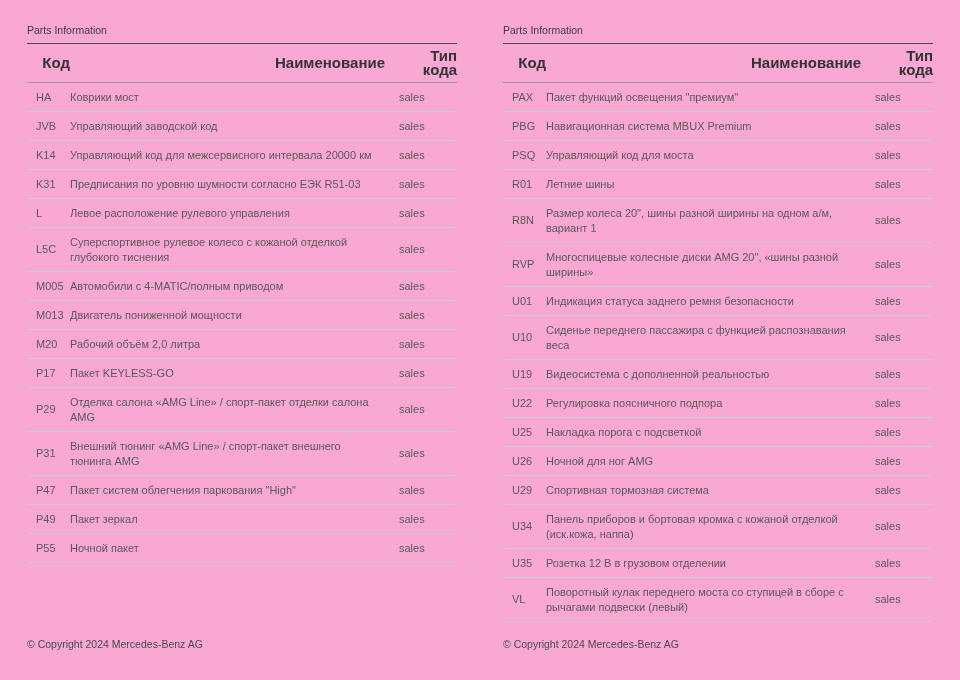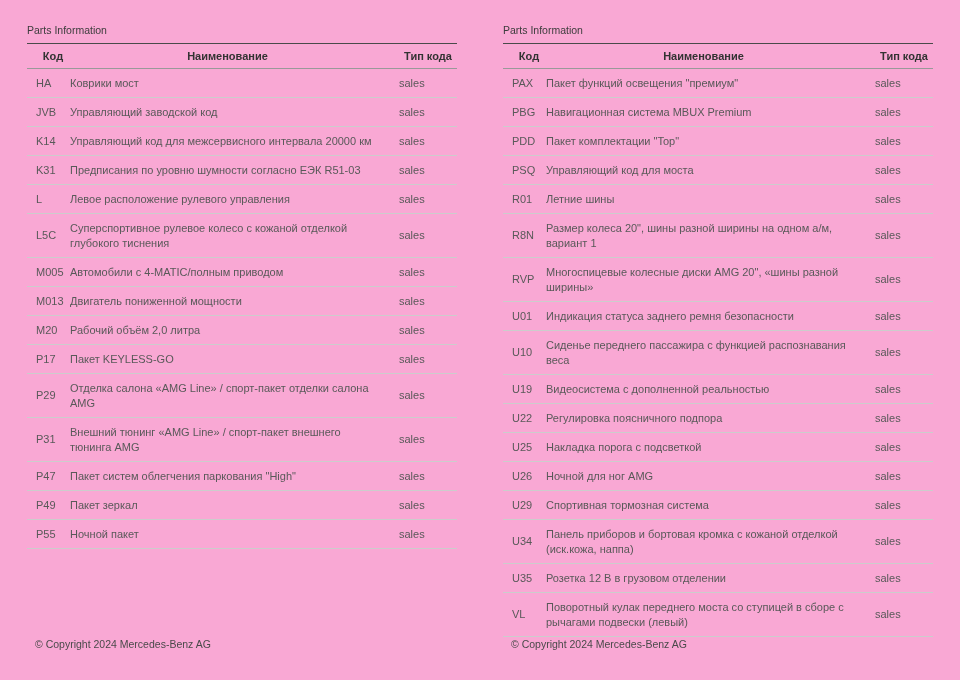--- a/index.html
+++ b/index.html
@@ -25,24 +25,24 @@
     line-height: 12px;
     margin-bottom: 7px;
   }
   table.parts-table {
     width: 430px;
     border-collapse: collapse;
     border-top: 1px solid #4a4a4a;
     table-layout: fixed;
   }
   table.parts-table th {
-    font-size: 11px;
+    font-size: 15px;
     font-weight: bold;
     color: #333333;
-    text-align: center;
+    text-align: right;
     vertical-align: middle;
     padding: 5px 0;
     line-height: 14px;
     border-bottom: 1px solid #999999;
   }
   table.parts-table td {
     font-size: 11px;
     color: #595959;
     text-align: left;
     vertical-align: middle;
@@ -50,21 +50,21 @@
     line-height: 15px;
     border-bottom: 1px solid #cccccc;
   }
   .col-code { width: 43px; padding-left: 9px !important; }
   .col-name { width: 329px; padding-right: 14px !important; }
   .col-type { width: 58px; }
   td.col-type { font-size: 10.5px; color: #7a7a7a; }
   .panel-footer {
     position: absolute;
     top: 614px;
-    left: 8px;
+    left: 0;
     font-size: 10.5px;
     color: #4a4a4a;
     line-height: 13px;
   }
 </style>
 </head>
 <body>
 
 <div class="page">
 
@@ -174,25 +174,20 @@
             <td class="col-code">PAX</td>
             <td class="col-name">Пакет функций освещения "премиум"</td>
             <td class="col-type">sales</td>
           </tr>
           <tr>
             <td class="col-code">PBG</td>
             <td class="col-name">Навигационная система MBUX Premium</td>
             <td class="col-type">sales</td>
           </tr>
           <tr>
-            <td class="col-code">PDD</td>
-            <td class="col-name">Пакет комплектации "Top"</td>
-            <td class="col-type">sales</td>
-          </tr>
-          <tr>
             <td class="col-code">PSQ</td>
             <td class="col-name">Управляющий код для моста</td>
             <td class="col-type">sales</td>
           </tr>
           <tr>
             <td class="col-code">R01</td>
             <td class="col-name">Летние шины</td>
             <td class="col-type">sales</td>
           </tr>
           <tr>

